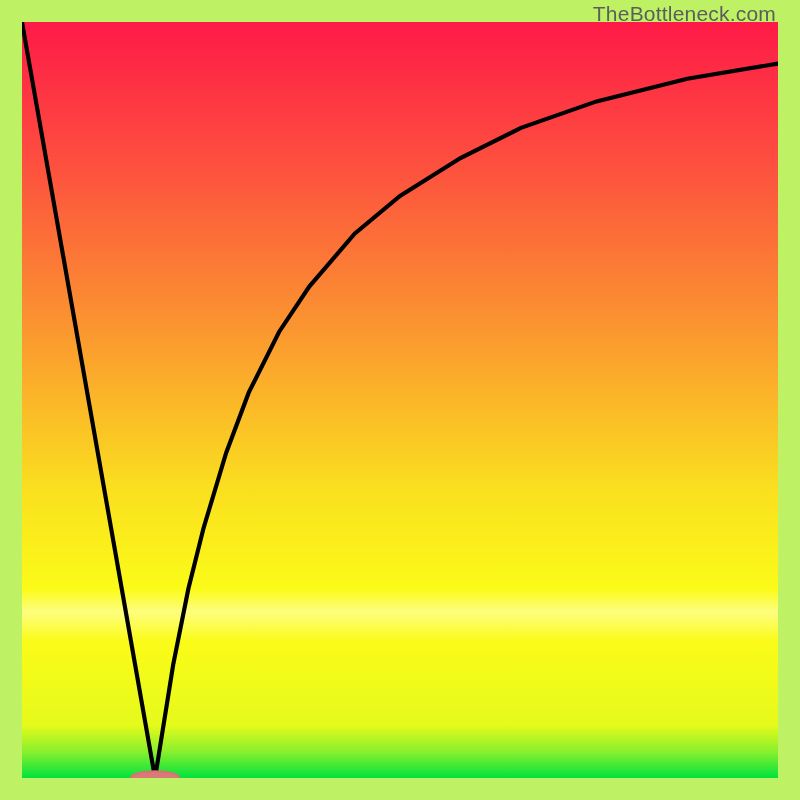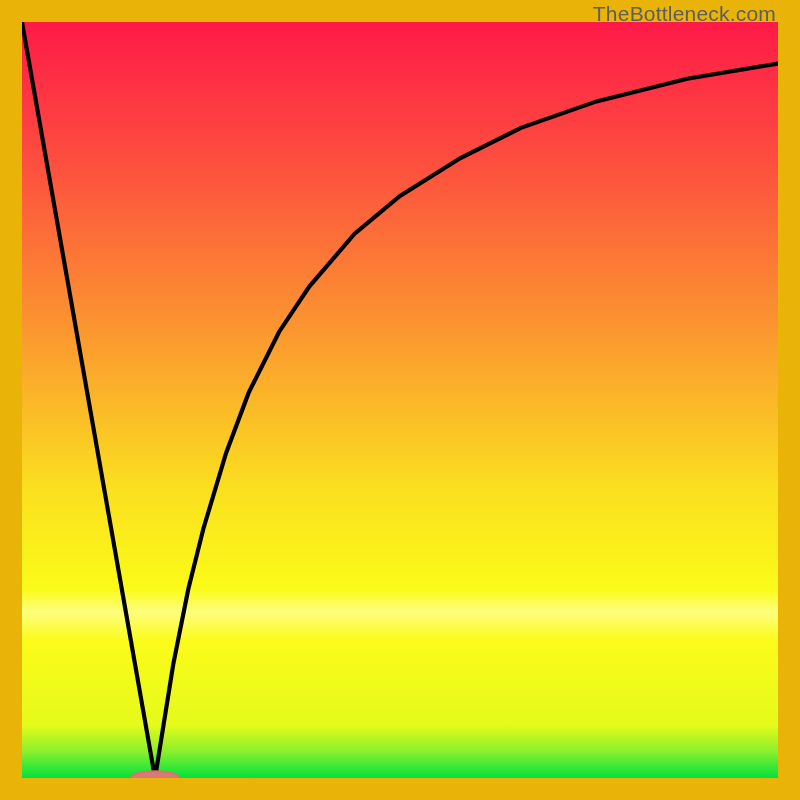--- a/index.html
+++ b/index.html
@@ -8,21 +8,21 @@
     width: 800px;
     height: 800px;
     overflow: hidden;
     background: #000;
     font-family: Arial, Helvetica, sans-serif;
   }
   .frame {
     position: relative;
     width: 800px;
     height: 800px;
-    background: #eab308;
+    background: #bef264;
   }
   .plot {
     position: absolute;
     left: 22px;
     top: 22px;
     width: 756px;
     height: 756px;
     overflow: hidden;
   }
   .gradient {

